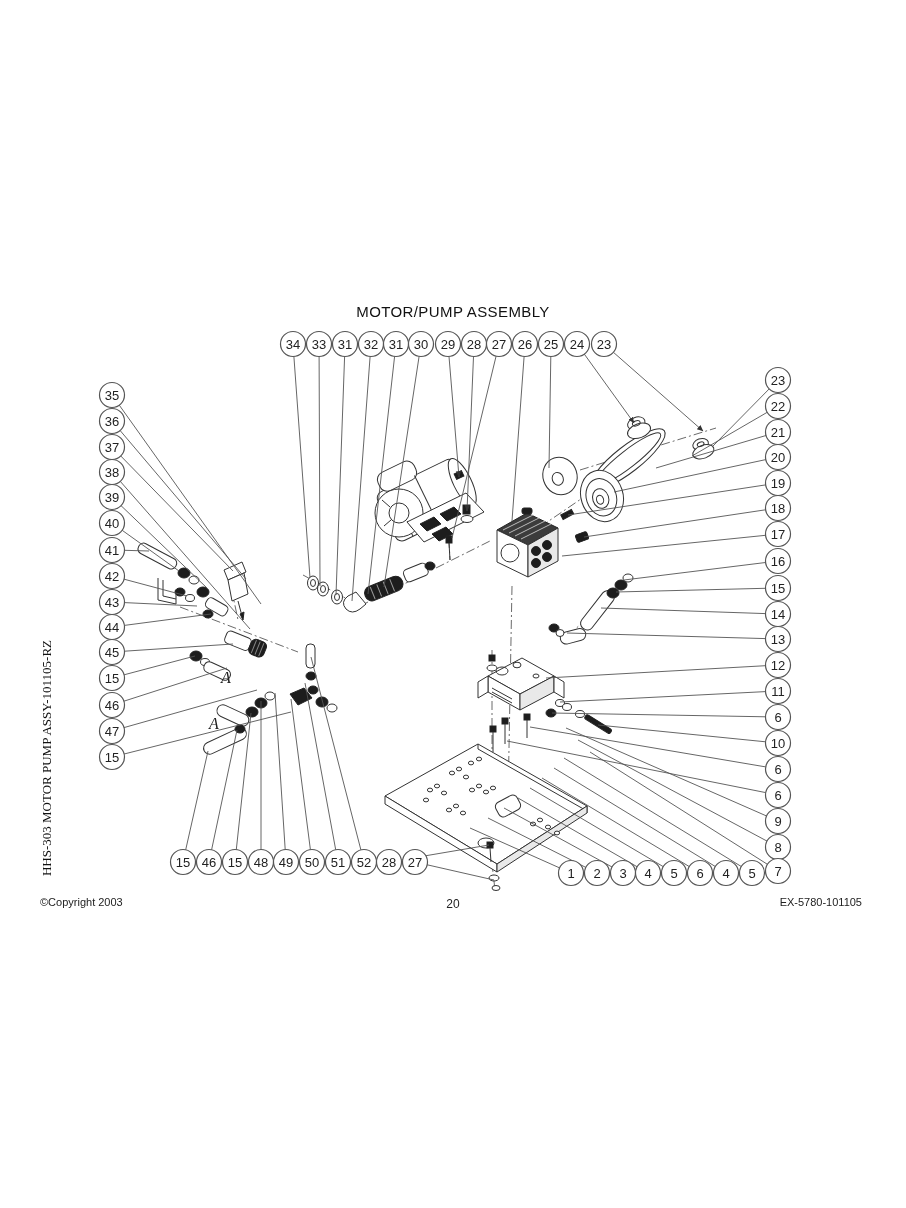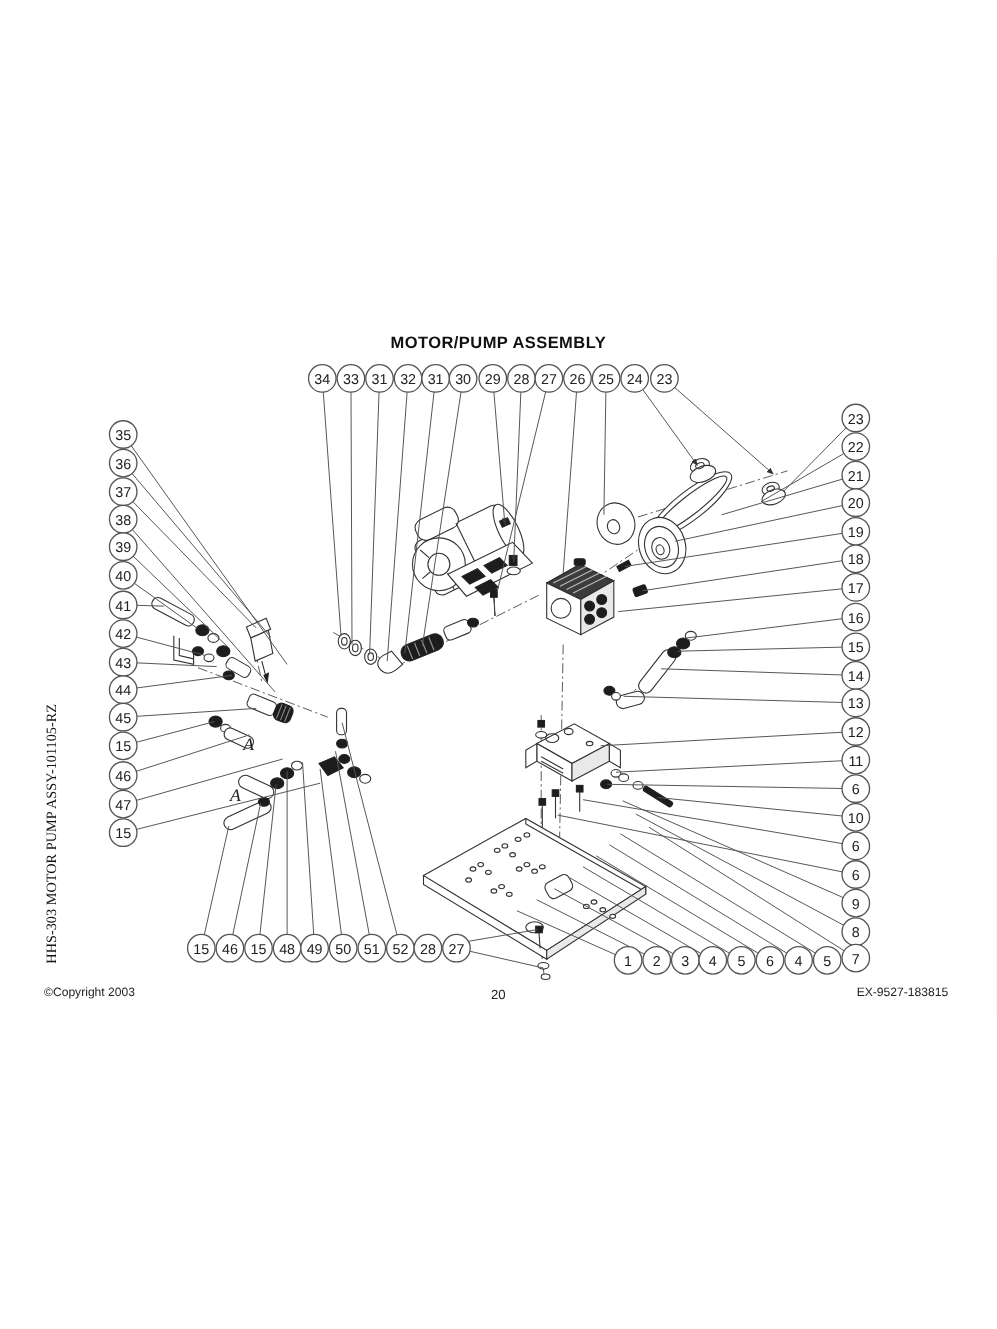--- a/index.html
+++ b/index.html
@@ -3,21 +3,21 @@
 <meta charset="utf-8">
 <style>
   html,body{margin:0;padding:0;background:#e8e8e8;}
   #page{
     position:relative;width:906px;height:1208px;background:#ffffff;
     font-family:"Liberation Sans",sans-serif;color:#1a1a1a;overflow:hidden;
     margin:0 auto;
   }
   .title{
     position:absolute;left:0;right:0;top:303px;text-align:center;
-    font-size:15px;font-weight:bold;letter-spacing:.4px;color:#111;
+    font-size:15px;font-weight:normal;letter-spacing:.4px;color:#111;
   }
   .side-label{
     position:absolute;left:-103px;top:750px;width:300px;text-align:center;
     transform:rotate(-90deg);font-family:"Liberation Serif",serif;
     font-size:13px;color:#111;white-space:nowrap;
   }
   .footer-copyright{position:absolute;left:40px;top:896px;font-size:11px;color:#222;}
   .footer-page{position:absolute;left:0;right:0;top:897px;text-align:center;font-size:12px;color:#222;}
   .footer-doc{position:absolute;right:44px;top:896px;font-size:11px;color:#222;}
   .ann-a{
@@ -36,21 +36,21 @@
 </style>
 </head>
 <body>
 
 <div id="page">
 
   <div class="title">MOTOR/PUMP ASSEMBLY</div>
   <div class="side-label">HHS-303 MOTOR PUMP ASSY-101105-RZ</div>
   <div class="footer-copyright">©Copyright 2003</div>
   <div class="footer-page">20</div>
-  <div class="footer-doc">EX-9527-183815</div>
+  <div class="footer-doc">EX-5780-101105</div>
 
   <svg width="906" height="1208" viewBox="0 0 906 1208">
     <defs>
       <marker id="arr" markerWidth="8" markerHeight="8" refX="6.5" refY="3" orient="auto">
         <path d="M0,0 L7,3 L0,6 z" fill="#333"></path>
       </marker>
     </defs>
 
     <g>
       <line class="dash" x1="303" y1="575" x2="360" y2="606"></line>

